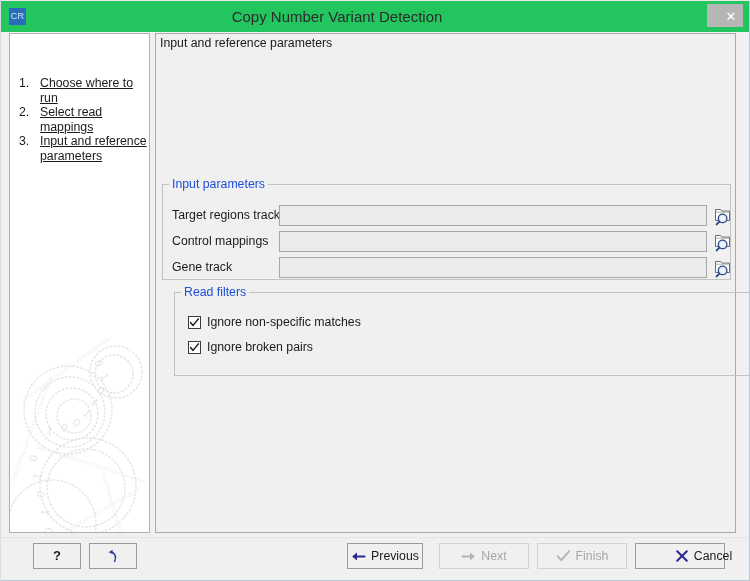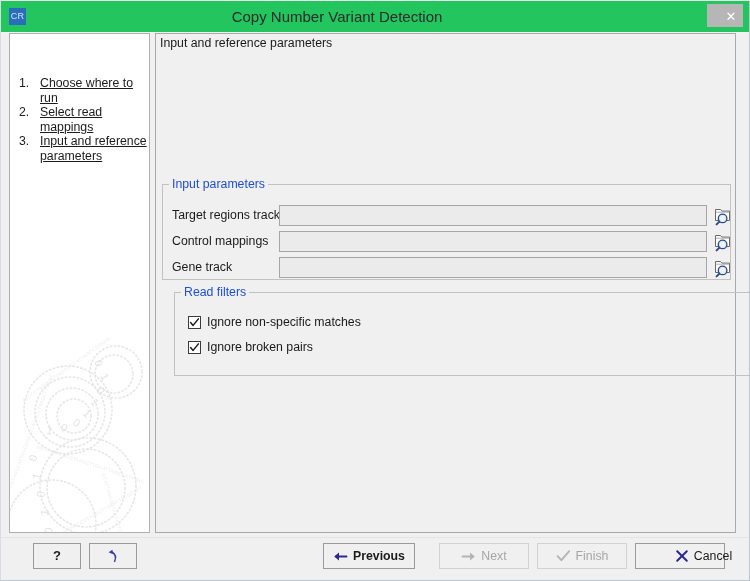--- a/index.html
+++ b/index.html
@@ -262,21 +262,21 @@
     gap: 5px;
     cursor: default;
     padding: 0;
   }
   .btn.disabled {
     border-color: #d2d2d2;
     color: #a6a6a6;
   }
   #btn-help   { left: 32px;  width: 48px; }
   #btn-reset  { left: 88px;  width: 48px; }
-  #btn-previous { left: 322px; width: 92px; font-weight: bold; }
+  #btn-previous { left: 346px; width: 76px; }
   #btn-next     { left: 438px; width: 90px; }
   #btn-finish   { left: 536px; width: 90px; }
   #btn-cancel   { left: 634px; width: 90px; padding-left: 47px; }
 
   .btn .glyph { line-height: 0; display: inline-flex; }
   .btn .btn-label { line-height: 14px; }
   #btn-help .btn-label { font-size: 13px; font-weight: bold; }
 </style>
 </head>
 <body>

